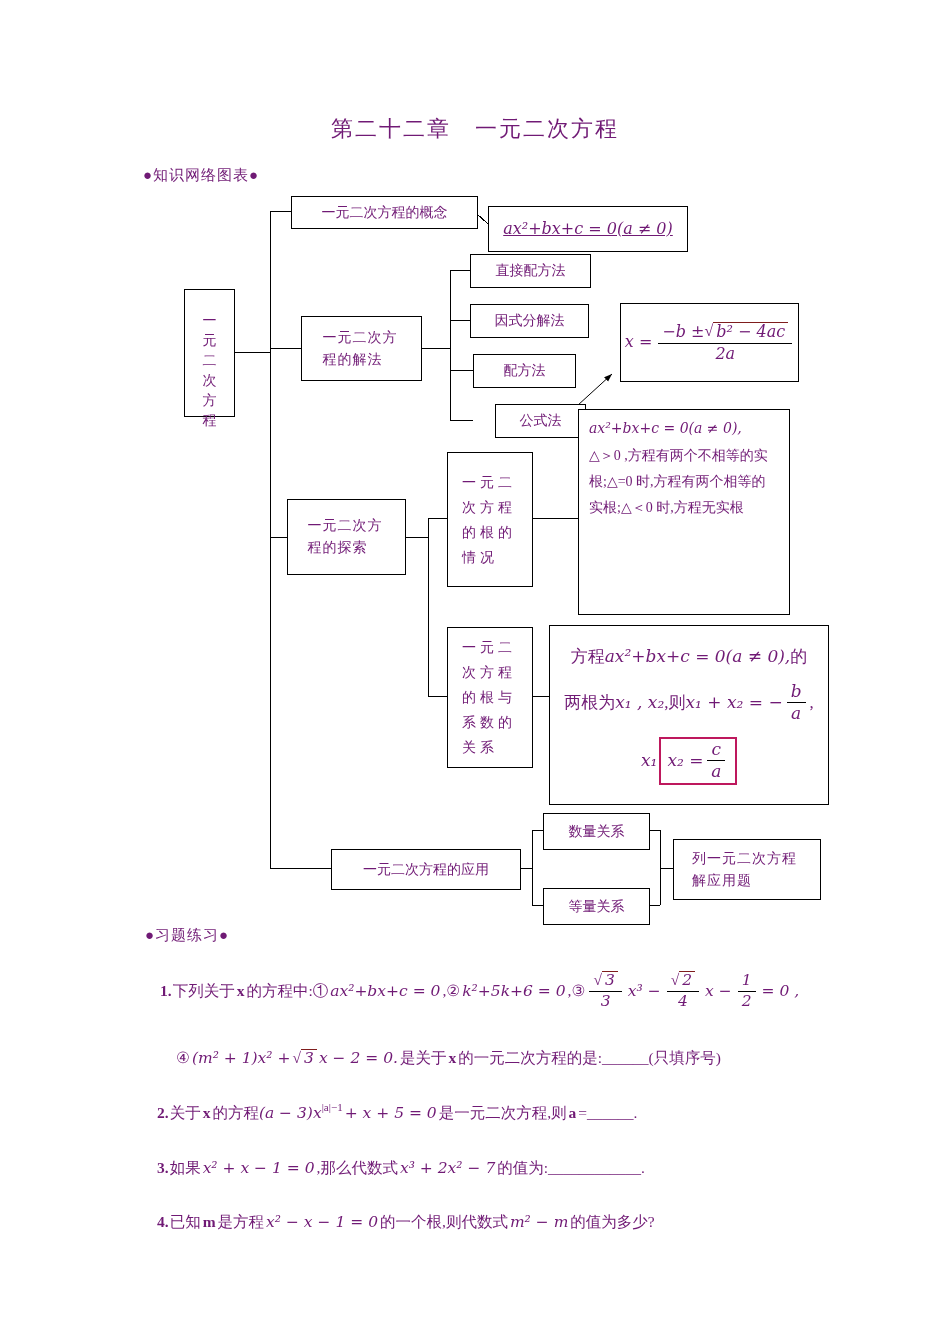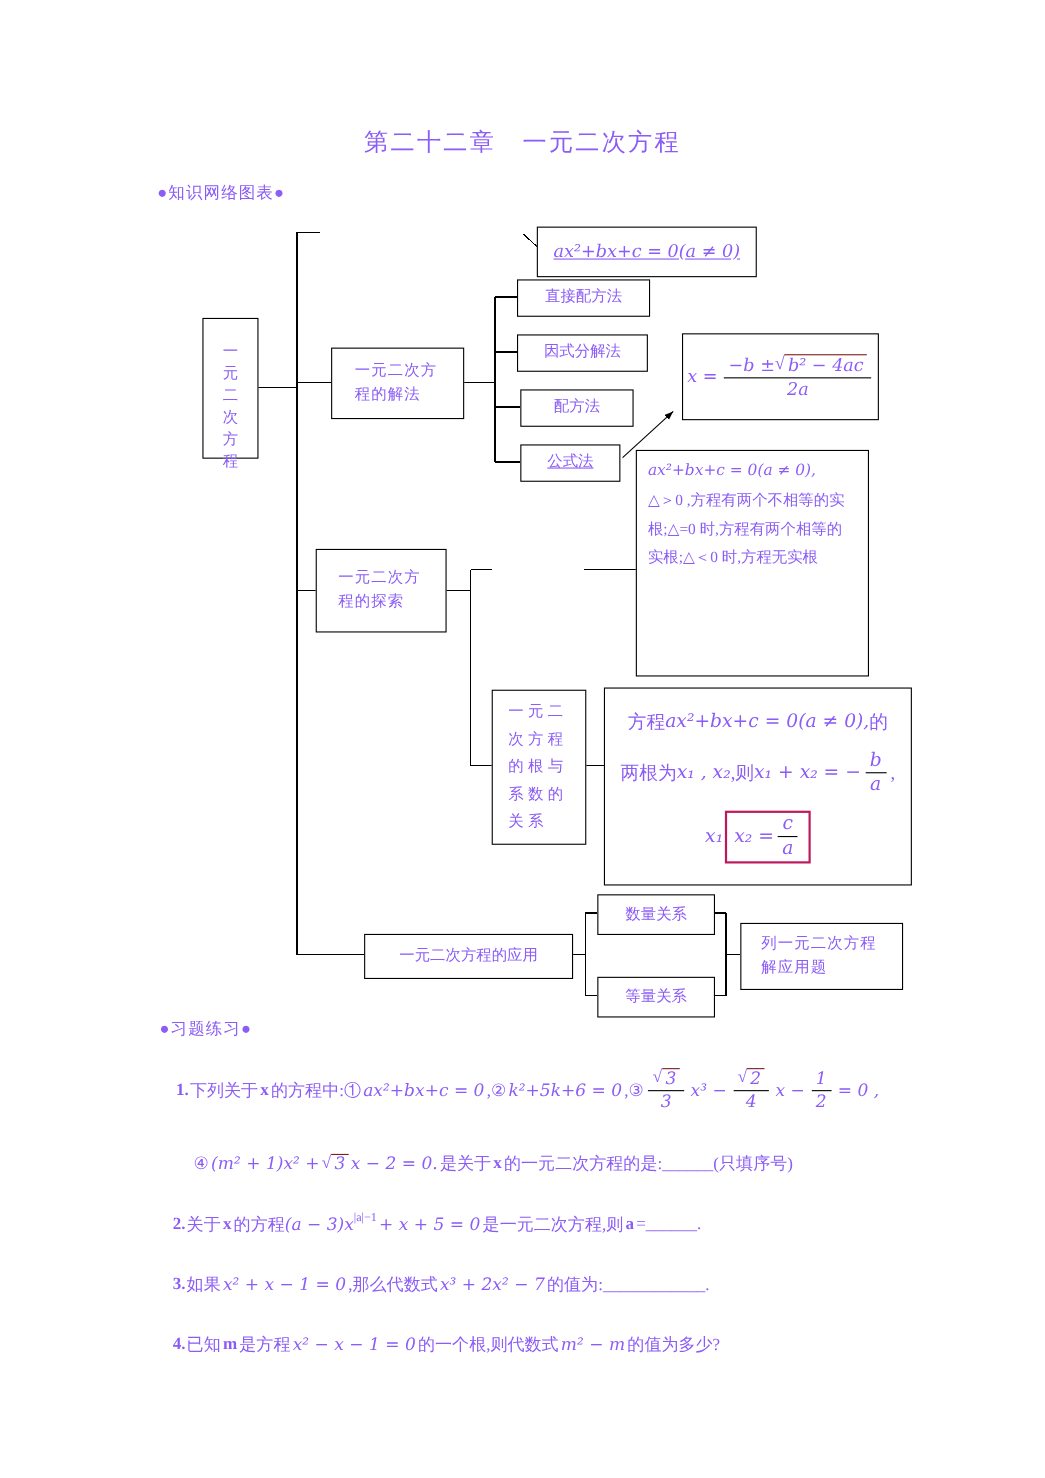--- a/index.html
+++ b/index.html
@@ -1,32 +1,32 @@
 <!DOCTYPE html>
 <html><head>
 <meta charset="utf-8">
 <style>
   html,body{margin:0;padding:0;background:#fff;}
-  .page{position:relative;width:950px;height:1344px;background:#fff;color:#8b5cf6;
+  .page{position:relative;width:950px;height:1344px;background:#fff;color:#701a75;
         font-family:"Liberation Serif","DejaVu Serif",serif;overflow:hidden;}
   .connectors{position:absolute;left:0;top:0;pointer-events:none;}
   .connectors line{stroke:#000;stroke-width:1;}
   .title{position:absolute;top:114px;left:0;width:100%;text-align:center;font-size:22px;letter-spacing:2px;}
   .section-marker{position:absolute;font-size:15px;letter-spacing:1px;}
   #sec-network{top:166px;left:143px;}
   #sec-exercises{top:926px;left:145px;}
 
   .box{position:absolute;border:1px solid #000;background:#fff;display:flex;align-items:center;
        justify-content:center;font-size:14px;line-height:1.4;text-align:center;}
   #box-concept{left:291px;top:196px;width:185px;height:31px;}
   #box-general{left:488px;top:206px;width:198px;height:44px;font-size:16px;text-decoration:underline;}
   #box-m1{left:470px;top:254px;width:119px;height:32px;}
   #box-m2{left:470px;top:304px;width:117px;height:32px;justify-content:center;}
   #box-m3{left:473px;top:354px;width:101px;height:32px;}
-  #box-m4{left:473px;top:404px;width:89px;height:32px;text-decoration:underline;}
+  #box-m4{left:495px;top:404px;width:89px;height:32px;}
   #box-qf{left:620px;top:303px;width:177px;height:77px;font-size:16px;}
   #box-root{left:184px;top:289px;width:49px;height:126px;}
   #box-solve{left:301px;top:316px;width:119px;height:63px;}
   #box-explore{left:287px;top:499px;width:117px;height:74px;}
   #box-nature-label{left:447px;top:452px;width:84px;height:133px;}
   #box-discriminant{left:578px;top:409px;width:190px;height:186px;display:block;
                     padding:9px 10px;text-align:left;font-size:14px;}
   #box-vieta-label{left:447px;top:627px;width:84px;height:139px;}
   #box-vieta{left:549px;top:625px;width:254px;height:166px;flex-direction:column;
              justify-content:space-evenly;align-items:center;padding:6px 12px;
@@ -110,20 +110,23 @@
   </svg>
 
   <div class="title">第二十二章　一元二次方程</div>
 
   <div class="section-marker" id="sec-network">●知识网络图表●</div>
 
   <div class="box" id="box-root">
     <span class="vtext">一元二次方程</span>
   </div>
 
+  <div class="box" id="box-concept">
+    <span>一元二次方程的概念</span>
+  </div>
 
   <div class="box math" id="box-general">
     <span>ax²+bx+c = 0(a ≠ 0)</span>
   </div>
 
   <div class="box" id="box-solve">
     <span class="wtext-solve">一元二次方程的解法</span>
   </div>
 
   <div class="box" id="box-m1">
@@ -150,20 +153,23 @@
         </span>
       </span>
       <span class="den math">2a</span>
     </span>
   </div>
 
   <div class="box" id="box-explore">
     <span class="wtext-solve">一元二次方程的探索</span>
   </div>
 
+  <div class="box" id="box-nature-label">
+    <span class="wtext-label">一元二次方程的根的情况</span>
+  </div>
 
   <div class="box" id="box-discriminant">
     <div class="math dline">ax²+bx+c = 0(a ≠ 0),</div>
     <div class="dtext">△＞0 ,方程有两个不相等的实根;△=0 时,方程有两个相等的实根;△＜0 时,方程无实根</div>
   </div>
 
   <div class="box" id="box-vieta-label">
     <span class="wtext-label">一元二次方程的根与系数的关系</span>
   </div>
 

